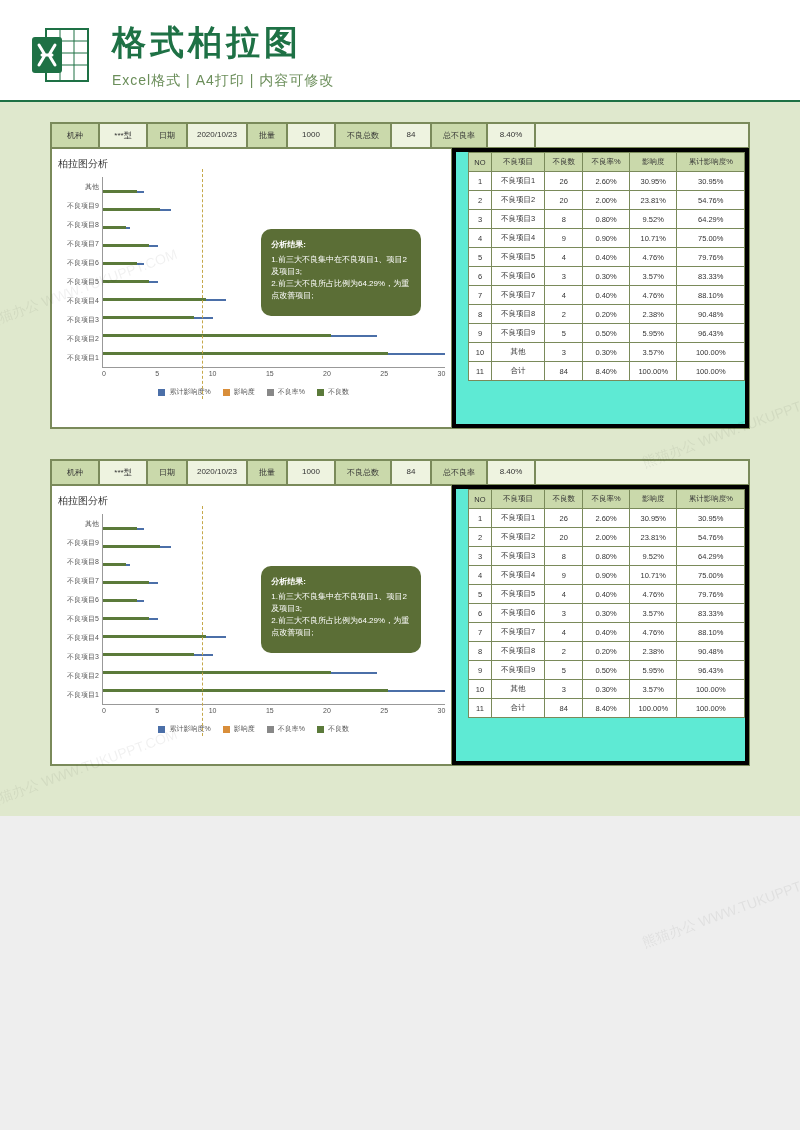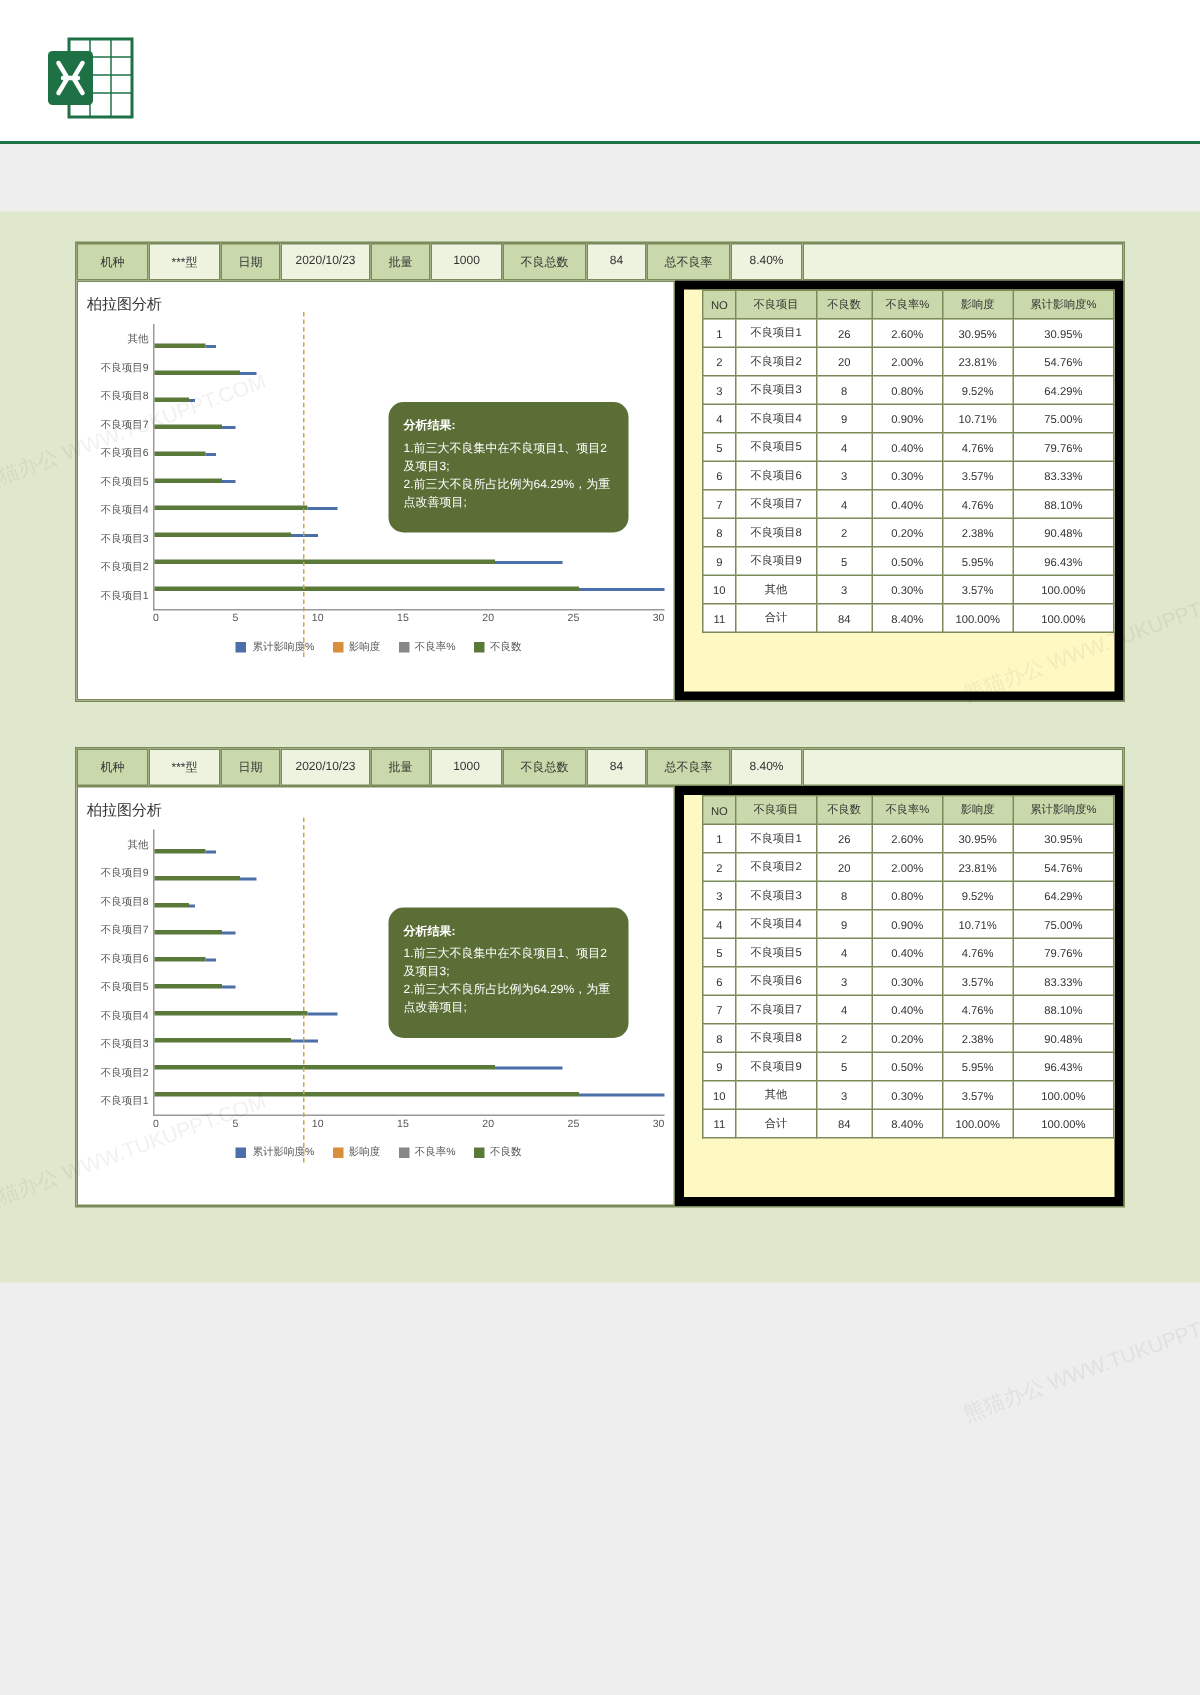--- a/index.html
+++ b/index.html
@@ -16,21 +16,21 @@
     display: flex;
     align-items: center;
     padding: 20px 30px 10px;
     background: #fff;
     border-bottom: 2px solid #1e7145;
   }
   .excel-icon { width: 64px; height: 64px; margin-right: 18px; flex-shrink:0; }
   .head-text { flex: 1; }
   .head-title { font-size: 34px; font-weight: 700; color: #1e7145; letter-spacing: 4px; }
   .head-sub { font-size: 14px; color: #6b8e5a; margin-top: 6px; letter-spacing: 1px; }
-  .page-area { background: #dfe8cd; padding: 20px 0; margin-top: 45px; }
+  .page-area { background: #dfe8cd; padding: 20px 0; }
   .sheet {
     width: 700px; margin: 0 auto 30px; background: #dfe8cd;
     border: 1px solid #7a8a5a; font-size: 8px;
   }
   .info-row { display: flex; }
   .info-cell {
     border: 1px solid #7a8a5a; padding: 6px 4px; text-align: center;
     background: #cad9ab; color: #333; white-space: nowrap;
   }
   .info-cell.val { background: #eef3e0; }
@@ -49,21 +49,21 @@
   .xaxis { display:flex; font-size:7px; color:#555; padding-left:44px; justify-content:space-between; margin-top:2px;}
   .callout {
     position:absolute; right:30px; top:80px; width:160px;
     background:#5b6e36; color:#fff; font-size:8px; padding:10px 10px 14px;
     border-radius:10px; line-height:1.5;
   }
   .callout-title { font-weight:600; margin-bottom:3px; }
   .legend { text-align:center; font-size:7px; color:#555; margin-top:10px;}
   .legend span { margin:0 4px;}
   .swatch { display:inline-block; width:7px; height:7px; vertical-align:middle; margin-right:2px;}
-  .data-panel { flex:1; border:6px solid #000000; background:#fef9c3;padding-left:12px;}
+  .data-panel { flex:1; border:4px solid #000000; background:#5eead4;padding-left:12px;}
   table.data { width:100%; border-collapse:collapse; font-size:7.5px;}
   table.data th, table.data td { border:1px solid #7a8a5a; padding:4px 2px; text-align:center; white-space:nowrap;}
   table.data th { background:#cad9ab; font-weight:400;}
   table.data td { background:#fff; }
   .vline { position:absolute; border-left:1px dashed #c5a84a; top:20px; bottom:28px; left:150px; width:1px;}
   .watermark {
     position:absolute; font-size:14px; color:rgba(0,0,0,0.06);
     transform:rotate(-20deg); pointer-events:none; white-space:nowrap;
   }
 </style>
@@ -74,20 +74,24 @@
   <svg class="excel-icon" viewBox="0 0 64 64">
     <rect x="16" y="6" width="42" height="52" fill="#fff" stroke="#1e7145" stroke-width="2"></rect>
     <line x1="16" y1="18" x2="58" y2="18" stroke="#1e7145" stroke-width="1"></line>
     <line x1="16" y1="30" x2="58" y2="30" stroke="#1e7145" stroke-width="1"></line>
     <line x1="16" y1="42" x2="58" y2="42" stroke="#1e7145" stroke-width="1"></line>
     <line x1="30" y1="6" x2="30" y2="58" stroke="#1e7145" stroke-width="1"></line>
     <line x1="44" y1="6" x2="44" y2="58" stroke="#1e7145" stroke-width="1"></line>
     <rect x="2" y="14" width="30" height="36" rx="3" fill="#1e7145"></rect>
     <path d="M9 22 L15 32 L9 42 M25 22 L19 32 L25 42 M12 32 L22 32" stroke="#fff" stroke-width="3" fill="none" stroke-linecap="round"></path>
   </svg>
+  <div class="head-text">
+    <div class="head-title">格式柏拉图</div>
+    <div class="head-sub">Excel格式 | A4打印 | 内容可修改</div>
+  </div>
 </div>
 
 <div class="page-area">
 
   <div id="sheet-mount">
       <div class="sheet">
         <div class="info-row">
           <div class="info-cell" style="width: 48px;">机种</div>
           <div class="info-cell val" style="width: 48px;">***型</div>
           <div class="info-cell" style="width: 40px;">日期</div>

